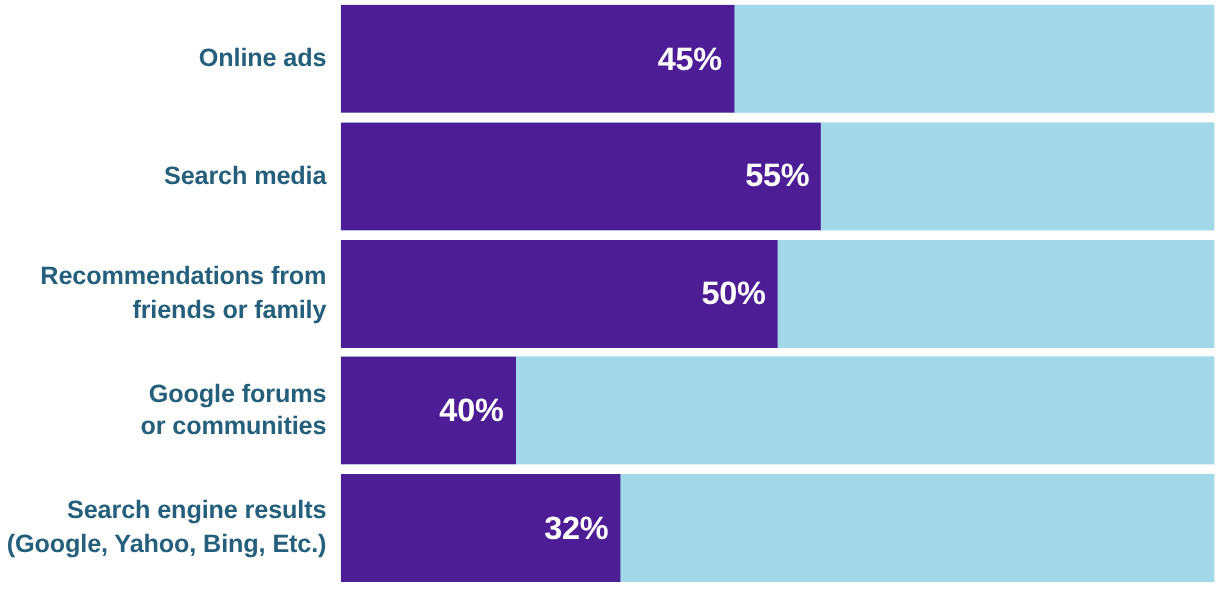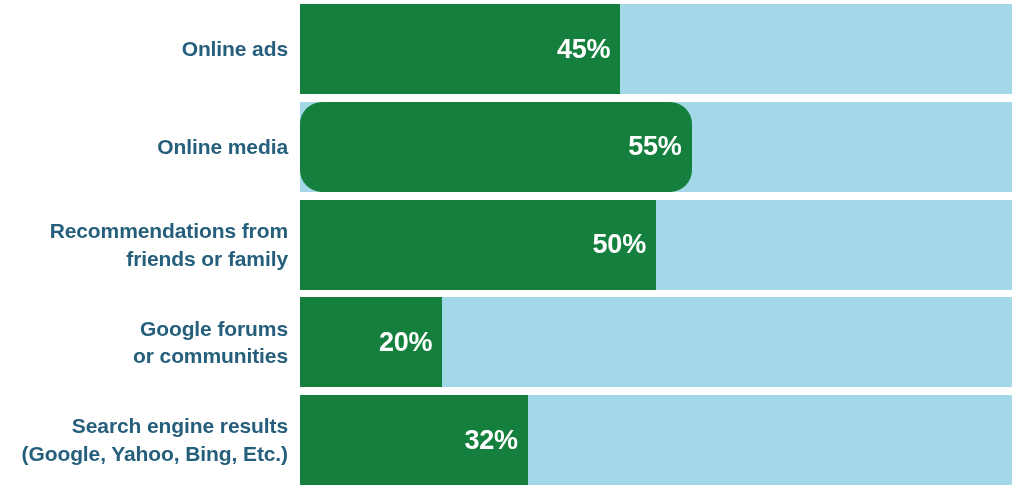--- a/index.html
+++ b/index.html
@@ -13,21 +13,21 @@
     overflow: hidden;
     font-family: "Liberation Sans", "DejaVu Sans", sans-serif;
     -webkit-font-smoothing: antialiased;
   }
 
   #chart {
     position: relative;
     width: 1024px;
     height: 494px;
     box-sizing: border-box;
-    padding: 4px 12px 9px 16px;
+    padding: 4px 12px 9px 0;
     display: flex;
     flex-direction: column;
     justify-content: space-between;
   }
 
   .row {
     display: flex;
     align-items: stretch;
     height: 90px;
   }
@@ -55,21 +55,21 @@
     margin-left: 12px;
     background: #a3d8e9;
     overflow: hidden;
   }
 
   .fill {
     position: absolute;
     left: 0;
     top: 0;
     bottom: 0;
-    background: #15803d;
+    background: #4c1d95;
     display: flex;
     align-items: center;
     justify-content: flex-end;
     box-sizing: border-box;
     padding-right: 10px;
   }
 
   .value-label {
     color: #ffffff;
     font-size: 27px;
@@ -86,44 +86,44 @@
   <div class="row">
     <div class="row-label">Online ads</div>
     <div class="track">
       <div class="fill" style="width: 45%;">
         <span class="value-label">45%</span>
       </div>
     </div>
   </div>
 
   <div class="row">
-    <div class="row-label">Online media</div>
+    <div class="row-label">Search media</div>
     <div class="track">
-      <div class="fill" style="width: 55%; border-radius: 22px;">
+      <div class="fill" style="width: 55%;">
         <span class="value-label">55%</span>
       </div>
     </div>
   </div>
 
   <div class="row">
     <div class="row-label">Recommendations from
 friends or family</div>
     <div class="track">
       <div class="fill" style="width: 50%; align-items: center;">
         <span class="value-label">50%</span>
       </div>
     </div>
   </div>
 
   <div class="row">
     <div class="row-label">Google forums
 or communities</div>
     <div class="track">
       <div class="fill" style="width: 20%;">
-        <span class="value-label">20%</span>
+        <span class="value-label">40%</span>
       </div>
     </div>
   </div>
 
   <div class="row">
     <div class="row-label">Search engine results
 (Google, Yahoo, Bing, Etc.)</div>
     <div class="track">
       <div class="fill" style="width: 32%;">
         <span class="value-label">32%</span>

